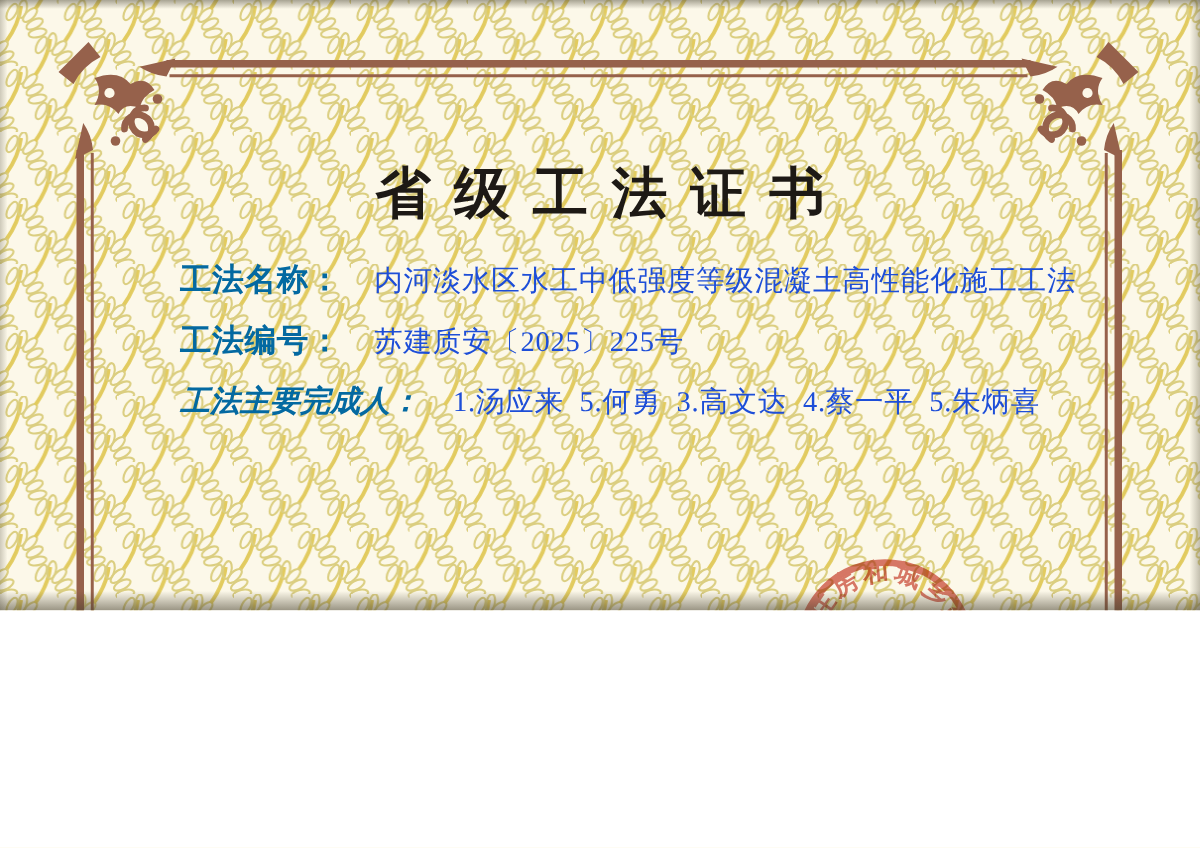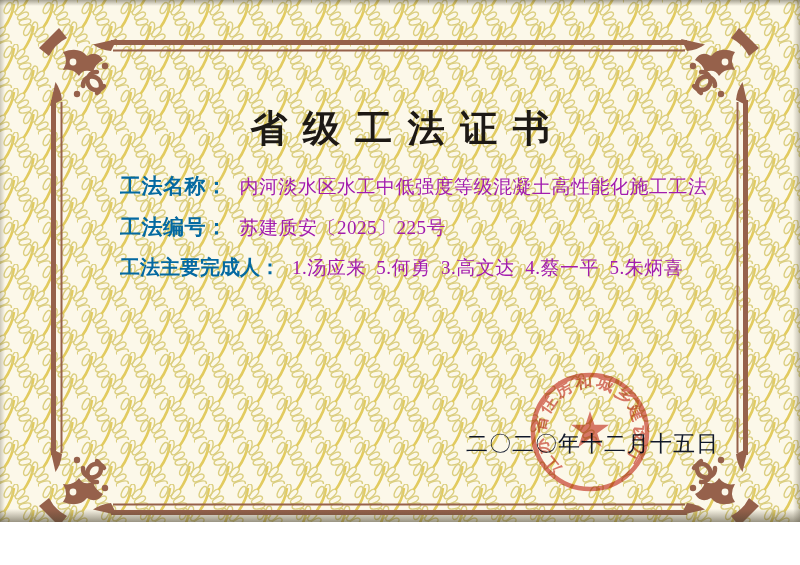--- a/index.html
+++ b/index.html
@@ -1,18 +1,18 @@
 <!DOCTYPE html>
 <html><head>
 <meta charset="utf-8">
 <style>
   html,body{margin:0;padding:0;}
   .page{
     position:relative;
-    width:800px;height:522px;
+    width:800px;height:407px;
     background:#fcf8e9;
     overflow:hidden;
     font-family:"Liberation Serif","DejaVu Serif",serif;
   }
   .bg-svg{position:absolute;left:0;top:0;z-index:0;}
   .seal-svg{
     position:absolute;left:510px;top:352px;z-index:3;
     mix-blend-mode:multiply;opacity:.85;
   }
   .title{
@@ -28,24 +28,24 @@
   .field-row{
     height:25px;margin-bottom:16px;
     white-space:nowrap;
   }
   .field-row.wide{margin-top:3px;}
   .flabel{
     font-family:"Liberation Sans","DejaVu Sans",sans-serif;
     font-weight:700;font-size:21px;color:#0369a1;
     letter-spacing:.5px;
   }
-  .field-row.wide .flabel{font-size:20px;letter-spacing:0;}
+  .field-row.wide .flabel{font-size:20px;letter-spacing:0;font-style:italic;}
   .fvalue{
     font-family:"Liberation Serif","DejaVu Serif",serif;
-    font-size:19px;color:#a21caf;margin-left:8px;
+    font-size:19px;color:#1d4ed8;margin-left:18px;
     white-space:pre;letter-spacing:.5px;
   }
   .issue-date{
     position:absolute;left:466px;top:429px;z-index:2;
     font-size:22px;color:#0f172a;letter-spacing:1px;
     font-family:Liberation Sans, sans-serif;
   }
   
   .edge{position:absolute;z-index:5;pointer-events:none;}
   .edge-top{left:0;top:0;width:800px;height:6px;

